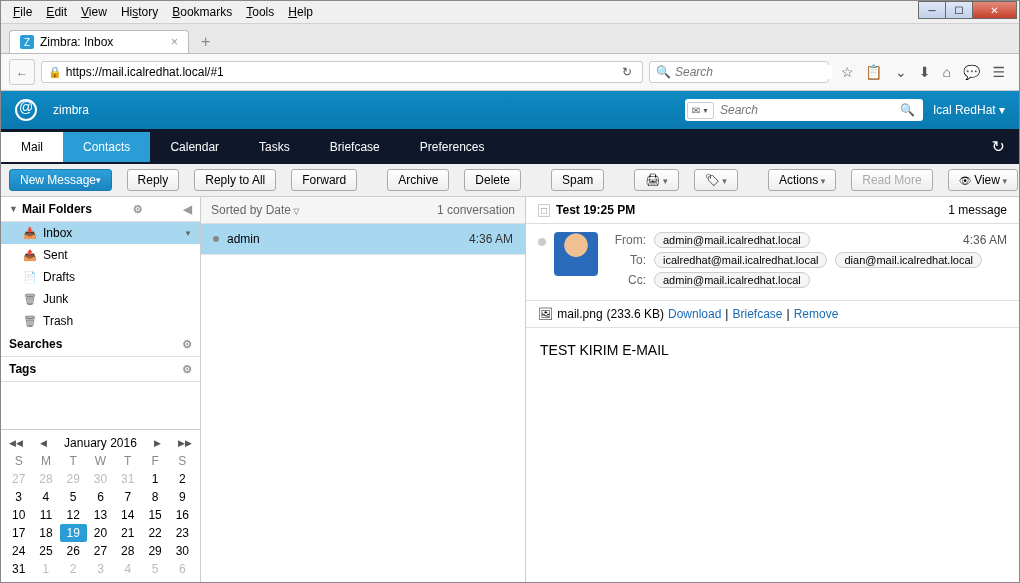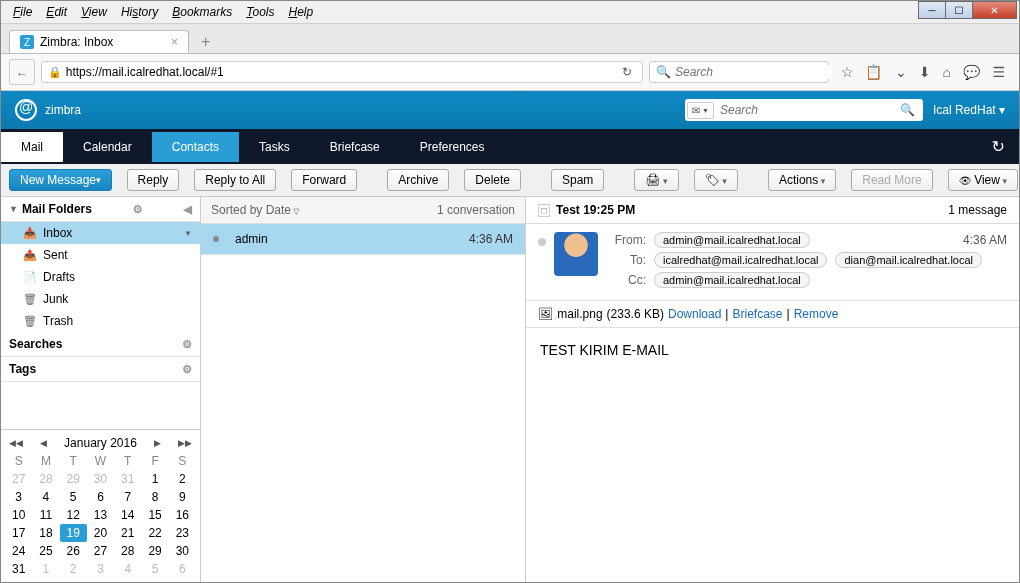--- a/index.html
+++ b/index.html
@@ -1,19 +1,19 @@
 <!DOCTYPE html>
 <html><head>
 <meta charset="utf-8">
 <style>
 * { box-sizing: border-box; margin: 0; padding: 0; font-family: "Segoe UI", Arial, sans-serif; font-size: 12px; }
 body { background: linear-gradient(#1a6fb0, #3a8fd0); overflow: hidden; width: 1020px; height: 583px; }
 .win-frame { background: #fff; height: 100%; display: flex; flex-direction: column; border: 1px solid #888; }
 .menubar { background: #f0f0f0; border-bottom: 1px solid #d0d0d0; padding: 2px 6px; display: flex; gap: 2px; position: relative; }
-.menubar span { padding: 2px 6px; cursor: default; font-style: italic; }
+.menubar span { padding: 2px 6px; cursor: default; }
 .menubar span u { text-decoration: underline; }
 .win-ctrl { position: absolute; right: 2px; top: 0; display: flex; }
 .win-ctrl div { width: 28px; height: 18px; border: 1px solid #6a6a6a; margin-left: -1px; display: flex; align-items: center; justify-content: center; font-size: 10px; cursor: pointer; }
 .win-min { background: linear-gradient(#e0e8f5,#c0d0ea); }
 .win-max { background: linear-gradient(#e0e8f5,#c0d0ea); }
 .win-close { background: linear-gradient(#e58a7a,#c5412a); color: #fff; width: 45px !important; }
 .tabbar { background: #e8e8e8; padding: 6px 8px 0; display: flex; align-items: center; border-bottom: 1px solid #bbb; }
 .tab { background: #fff; border: 1px solid #bbb; border-bottom: none; border-radius: 4px 4px 0 0; padding: 4px 10px; display: flex; align-items: center; gap: 6px; margin-right: 4px; min-width: 180px; }
 .tab-icon { width: 14px; height: 14px; background: #2a9dd6; border-radius: 2px; color: #fff; font-size: 10px; display: flex; align-items: center; justify-content: center; }
 .tab-close { color: #999; cursor: pointer; margin-left: auto; }
@@ -22,21 +22,21 @@
 .nav-back { width: 26px; height: 26px; border: 1px solid #ccc; border-radius: 3px; display: flex; align-items: center; justify-content: center; color: #666; cursor: pointer; }
 .url-input { flex: 1; border: 1px solid #ccc; border-radius: 3px; padding: 3px 6px; display: flex; align-items: center; gap: 4px; background: #fff; }
 .url-input input { border: none; flex: 1; outline: none; }
 .lock { color: #5a9e4a; font-size: 11px; }
 .reload { color: #555; cursor: pointer; padding: 0 4px; }
 .search-box { width: 180px; border: 1px solid #ccc; border-radius: 3px; padding: 3px 6px; display: flex; align-items: center; gap: 4px; background: #fff; }
 .search-box input { border: none; outline: none; flex: 1; font-style: italic; color: #888; }
 .tool-icons { display: flex; gap: 12px; color: #555; padding: 0 6px; }
 .tool-icons span { cursor: pointer; font-size: 14px; }
 .zhdr { background: linear-gradient(#0f89c3,#0a7ab0); color: #fff; padding: 8px 14px; display: flex; align-items: center; }
-.zlogo { font-size: 20px; font-weight: 300; display: flex; align-items: center; gap: 8px; }
+.zlogo { font-size: 20px; font-weight: 300; display: flex; align-items: center; gap: 16px; }
 .zlogo-icon { width: 22px; height: 22px; border: 2px solid #fff; border-radius: 50%; position: relative; }
 .zlogo-icon::after { content: '@'; position: absolute; top: -2px; left: 2px; font-size: 14px; }
 .zsearch { margin-left: auto; display: flex; align-items: center; gap: 10px; }
 .zsearch-wrap { background: #fff; border-radius: 3px; display: flex; align-items: center; padding: 2px; }
 .zsearch-sel { border: 1px solid #ccc; border-radius: 2px; padding: 2px 4px; display: flex; align-items: center; gap: 2px; font-size: 10px; color: #555; }
 .zsearch-inp { border: none; outline: none; width: 180px; padding: 2px 6px; font-style: italic; }
 .zuser { color: #fff; cursor: pointer; }
 .ztabs { background: #0f172a; display: flex; align-items: center; }
 .ztab { padding: 8px 20px; color: #fff; cursor: pointer; }
 .ztab.active { background: #fff; color: #000; }
@@ -67,21 +67,21 @@
 .cal-grid div { padding: 2px; }
 .cal-dh { color: #888; }
 .cal-gray { color: #bbb; }
 .cal-today { background: #2a9dd6; color: #fff; border-radius: 2px; }
 .msglist { width: 325px; border-right: 1px solid #ccc; background: #fff; }
 .ml-hdr { padding: 6px 10px; border-bottom: 1px solid #ddd; display: flex; justify-content: space-between; color: #666; background: #f5f5f5; }
 .ml-sort { cursor: pointer; }
 .ml-sort::after { content: ' ▽'; font-size: 8px; }
 .ml-item { padding: 8px 12px; border-bottom: 1px solid #e5e5e5; cursor: pointer; }
 .ml-item.sel { background: #a8d8f0; }
-.ml-row1 { display: flex; align-items: center; gap: 8px; }
+.ml-row1 { display: flex; align-items: center; }
 .ml-dot { width: 6px; height: 6px; background: #888; border-radius: 50%; margin-right: 8px; }
 .ml-from { flex: 1; }
 .ml-time { color: #333; }
 .ml-row2 { display: flex; align-items: center; padding-left: 14px; margin-top: 2px; }
 .ml-subj { flex: 1; white-space: nowrap; overflow: hidden; text-overflow: ellipsis; }
 .ml-frag { color: #777; }
 .ml-icons { color: #888; display: flex; gap: 6px; }
 .reader { flex: 1; background: #fff; display: flex; flex-direction: column; }
 .rd-hdr { padding: 6px 12px; border-bottom: 1px solid #ddd; display: flex; justify-content: space-between; align-items: center; }
 .rd-subj { font-weight: bold; font-size: 14px; display: flex; align-items: center; gap: 6px; }
@@ -158,22 +158,22 @@
         <span class="zsearch-sel">✉ <span style="font-size:7px">▼</span></span>
         <input class="zsearch-inp" placeholder="Search" style="">
         <span style="padding:0 6px;color:#555">🔍</span>
       </div>
       <span class="zuser"><span>Ical RedHat</span> ▾</span>
     </div>
   </div>
 
   <div class="ztabs">
     <div class="ztab active">Mail</div>
+    <div class="ztab sel">Contacts</div>
     <div class="ztab">Calendar</div>
-    <div class="ztab sel">Contacts</div>
     <div class="ztab">Tasks</div>
     <div class="ztab">Briefcase</div>
     <div class="ztab">Preferences</div>
     <div class="zrefresh">↻</div>
   </div>
 
   <div class="toolbar">
     <div class="tbtn newmsg">New Message</div>
     <div class="tbtn">Reply</div>
     <div class="tbtn">Reply to All</div>

